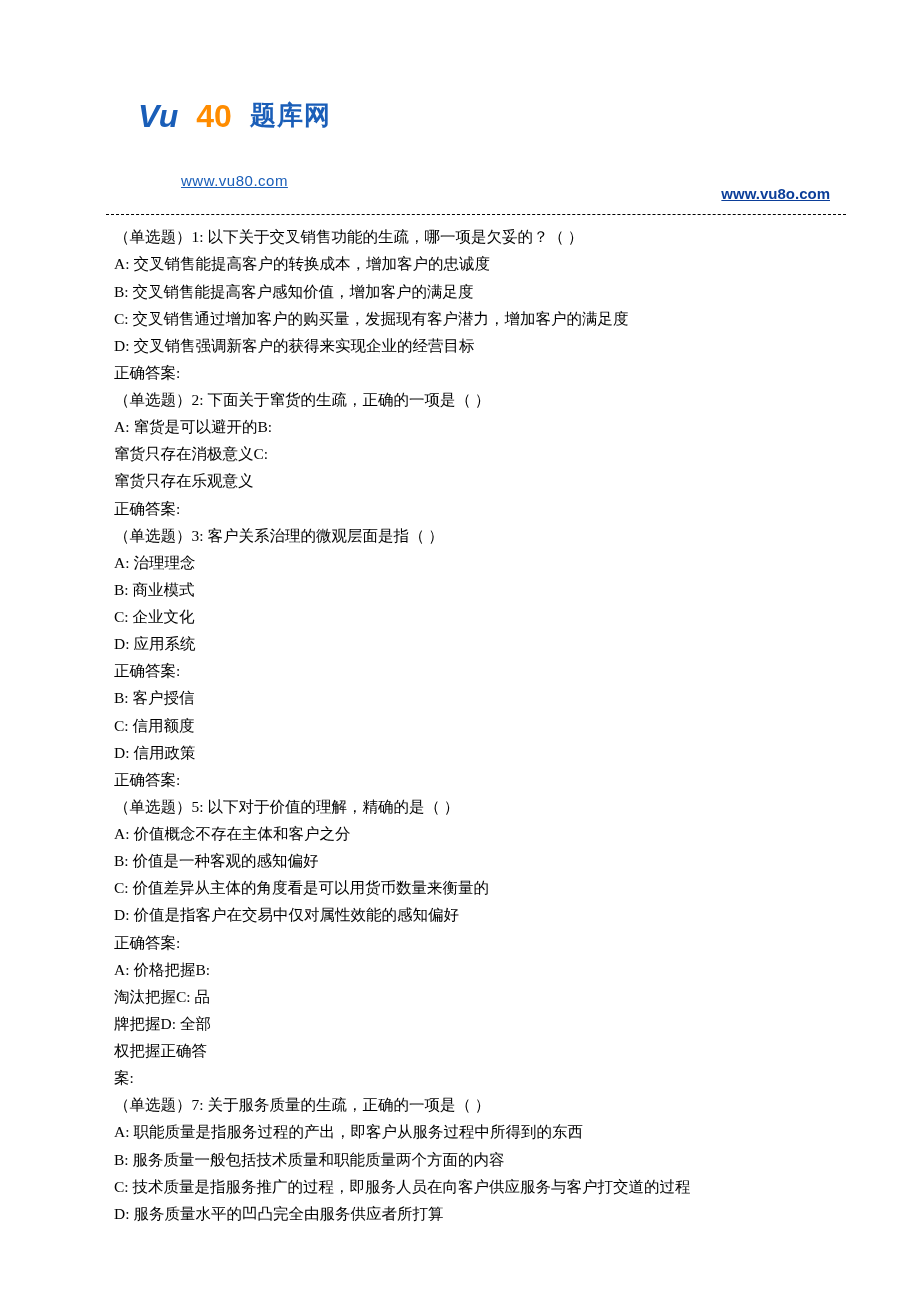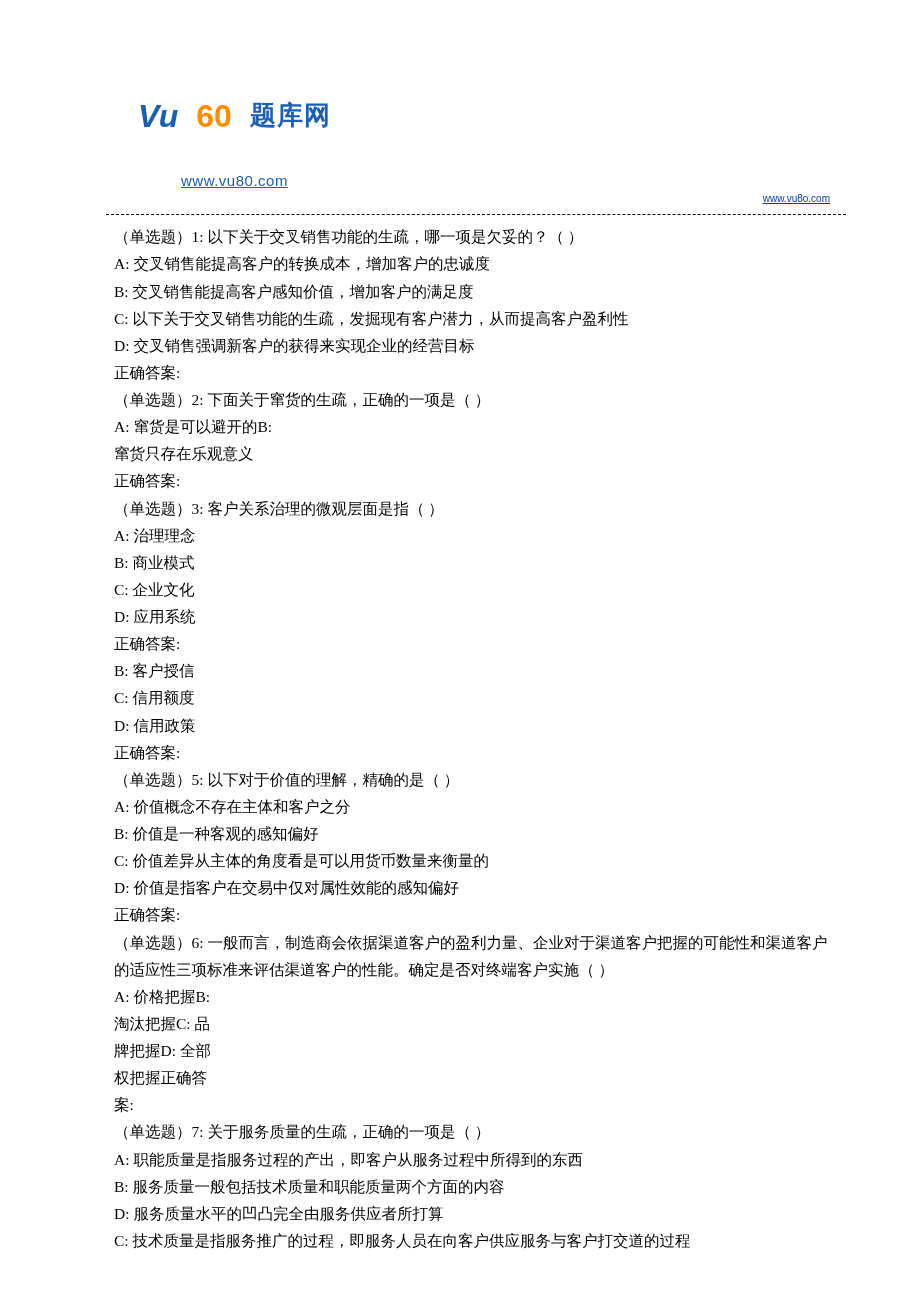--- a/index.html
+++ b/index.html
@@ -55,62 +55,63 @@
     .logo-url {
       font-size: 15px;
       color: #1a5eb8;
       font-family: Arial, sans-serif;
       letter-spacing: 0.5px;
       text-decoration: underline;
     }
     .header-link {
       color: #0b3e99;
       text-decoration: underline;
-      font-weight: normal;
-      font-size: 10px;
+      font-weight: bold;
+      font-size: 15px;
       font-family: Arial, sans-serif;
       margin-bottom: 3px;
     }
     .divider {
       border: none;
       border-top: 1.5px dashed #000;
       margin: 4px 0 6px 0;
     }
     .content p {
       margin: 0;
       white-space: pre-wrap;
     }
   </style>
 </head>
 <body>
 
 <div class="header">
   <div class="logo">
     <div class="logo-top">
       <span class="logo-vu">Vu</span>
-      <span class="logo-80">60</span>
+      <span class="logo-80">40</span>
       <span class="logo-text">题库网</span>
     </div>
     <div class="logo-url">www.vu80.com</div>
   </div>
   <a class="header-link">www.vu8o.com</a>
 </div>
 
 <hr class="divider">
 
 <div class="content">
   <p>（单选题）1: 以下关于交叉销售功能的生疏，哪一项是欠妥的？（ ）</p>
   <p>A: 交叉销售能提高客户的转换成本，增加客户的忠诚度</p>
   <p>B: 交叉销售能提高客户感知价值，增加客户的满足度</p>
-  <p>C: 以下关于交叉销售功能的生疏，发掘现有客户潜力，从而提高客户盈利性</p>
+  <p>C: 交叉销售通过增加客户的购买量，发掘现有客户潜力，增加客户的满足度</p>
   <p>D: 交叉销售强调新客户的获得来实现企业的经营目标</p>
   <p>正确答案:</p>
 
   <p>（单选题）2: 下面关于窜货的生疏，正确的一项是（ ）</p>
   <p>A: 窜货是可以避开的B:</p>
+  <p>窜货只存在消极意义C:</p>
   <p>窜货只存在乐观意义</p>
   <p>正确答案:</p>
 
   <p>（单选题）3: 客户关系治理的微观层面是指（ ）</p>
   <p>A: 治理理念</p>
   <p>B: 商业模式</p>
   <p>C: 企业文化</p>
   <p>D: 应用系统</p>
   <p>正确答案:</p>
 
@@ -119,25 +120,24 @@
   <p>D: 信用政策</p>
   <p>正确答案:</p>
 
   <p>（单选题）5: 以下对于价值的理解，精确的是（ ）</p>
   <p>A: 价值概念不存在主体和客户之分</p>
   <p>B: 价值是一种客观的感知偏好</p>
   <p>C: 价值差异从主体的角度看是可以用货币数量来衡量的</p>
   <p>D: 价值是指客户在交易中仅对属性效能的感知偏好</p>
   <p>正确答案:</p>
 
-  <p>（单选题）6: 一般而言，制造商会依据渠道客户的盈利力量、企业对于渠道客户把握的可能性和渠道客户的适应性三项标准来评估渠道客户的性能。确定是否对终端客户实施（ ）</p>
   <p>A: 价格把握B:</p>
   <p>淘汰把握C: 品</p>
   <p>牌把握D: 全部</p>
   <p>权把握正确答</p>
   <p>案:</p>
 
   <p>（单选题）7: 关于服务质量的生疏，正确的一项是（ ）</p>
   <p>A: 职能质量是指服务过程的产出，即客户从服务过程中所得到的东西</p>
   <p>B: 服务质量一般包括技术质量和职能质量两个方面的内容</p>
+  <p>C: 技术质量是指服务推广的过程，即服务人员在向客户供应服务与客户打交道的过程</p>
   <p>D: 服务质量水平的凹凸完全由服务供应者所打算</p>
-  <p>C: 技术质量是指服务推广的过程，即服务人员在向客户供应服务与客户打交道的过程</p>
 </div>
 
 </body></html>

